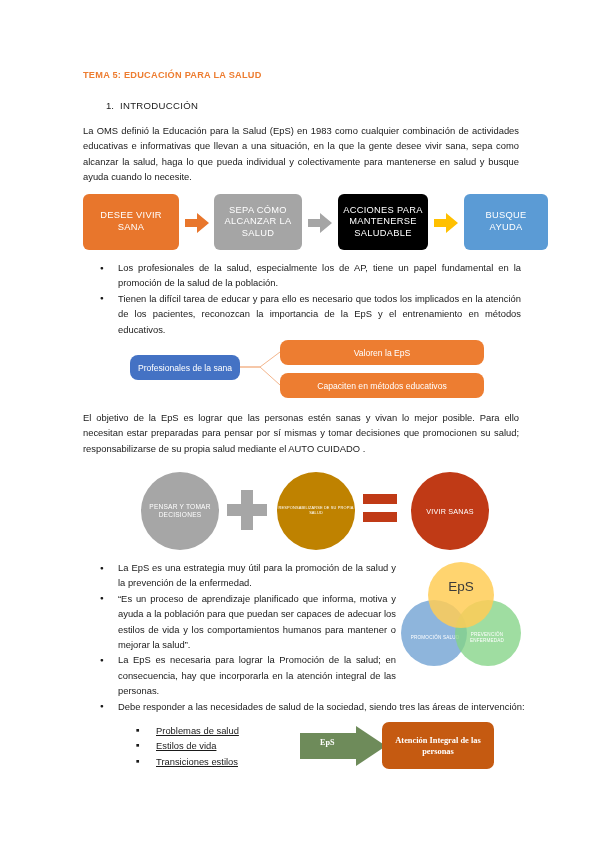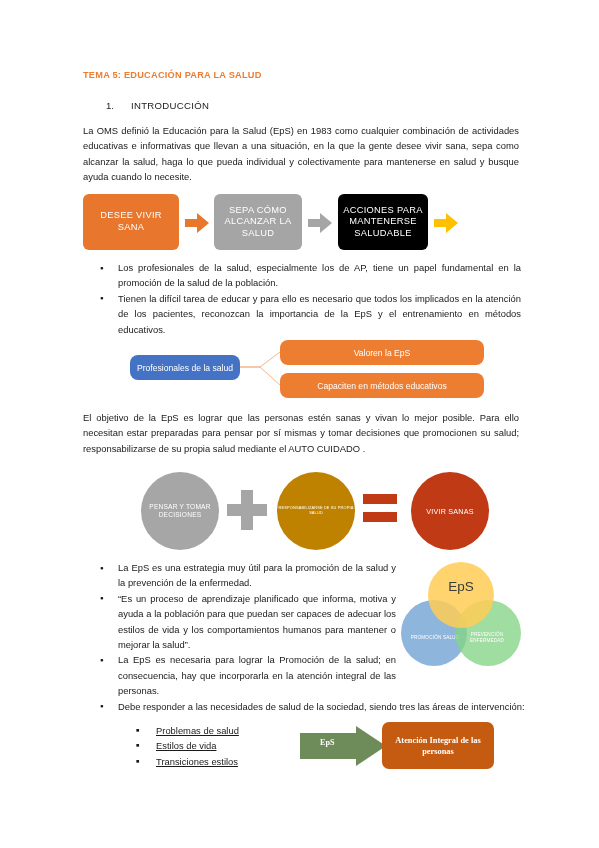--- a/index.html
+++ b/index.html
@@ -33,21 +33,21 @@
   .section-num {
     position: absolute;
     left: 106px;
     top: 100px;
     font-size: 9.6px;
     color: #1a1a1a;
     white-space: nowrap;
   }
   .section-title {
     position: absolute;
-    left: 131px;
+    left: 120px;
     top: 100px;
     font-size: 9.6px;
     color: #1a1a1a;
     letter-spacing: 0.3px;
     white-space: nowrap;
   }
   .para {
     position: absolute;
     font-size: 9.4px;
     line-height: 15.4px;
@@ -251,34 +251,37 @@
     </div>
     <svg class="farrow" style="left:225px;" viewBox="0 0 24 20">
       <polygon points="0,6 12,6 12,0 24,10 12,20 12,14 0,14" fill="#A5A5A5"></polygon>
     </svg>
     <div class="fbox" style="left:255px;width:90px;background:#000000;">
       <span>ACCIONES PARA MANTENERSE SALUDABLE</span>
     </div>
     <svg class="farrow" style="left:351px;" viewBox="0 0 24 20">
       <polygon points="0,6 12,6 12,0 24,10 12,20 12,14 0,14" fill="#FFC000"></polygon>
     </svg>
+    <div class="fbox" style="left:381px;width:84px;background:#5B9BD5;">
+      <span>BUSQUE AYUDA</span>
+    </div>
   </div>
 
   <div class="blist blist1">
     <div class="bitem">Los profesionales de la salud, especialmente los de AP, tiene un papel fundamental en la promoción de la salud de la población.</div>
     <div class="bitem">Tienen la difícil tarea de educar y para ello es necesario que todos los implicados en la atención de los pacientes, reconozcan la importancia de la EpS y el entrenamiento en métodos educativos.</div>
   </div>
 
   <div id="flow2">
     <svg style="position:absolute;left:0;top:0;width:400px;height:62px;" viewBox="0 0 400 62">
       <polyline points="128,30 148,30 168,15" fill="none" stroke="#F3B58C" stroke-width="1"></polyline>
       <polyline points="128,30 148,30 168,48" fill="none" stroke="#F3B58C" stroke-width="1"></polyline>
     </svg>
     <div class="d2box d2-left">
-      <span>Profesionales de la salud</span>
+      <span>Profesionales de la sana</span>
     </div>
     <div class="d2box d2-right d2-r1">
       <span>Valoren la EpS</span>
     </div>
     <div class="d2box d2-right d2-r2">
       <span>Capaciten en métodos educativos</span>
     </div>
   </div>
 
   <div class="para para2">El objetivo de la EpS es lograr que las personas estén sanas y vivan lo mejor posible. Para ello necesitan estar preparadas para pensar por sí mismas y tomar decisiones que promocionen su salud; responsabilizarse de su propia salud mediante el AUTO CUIDADO .</div>

